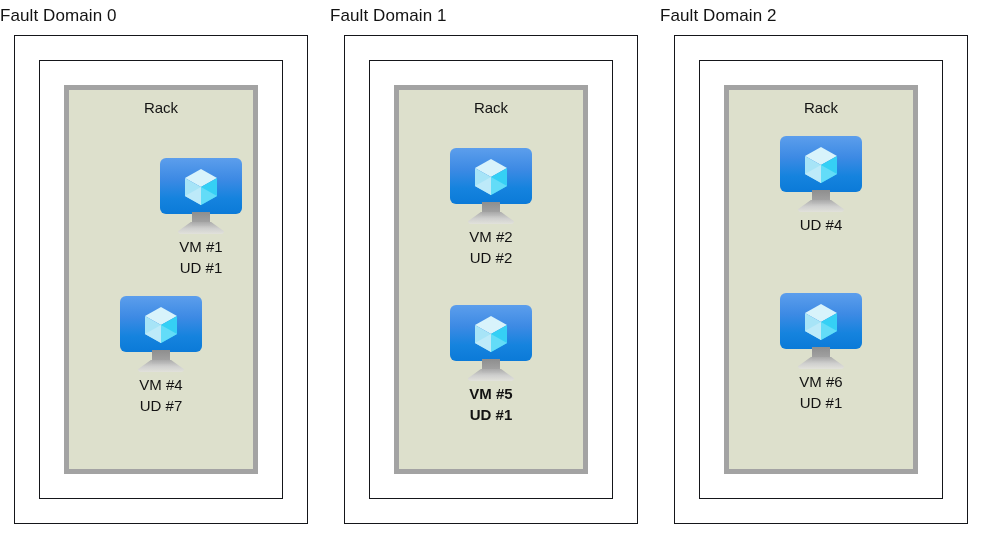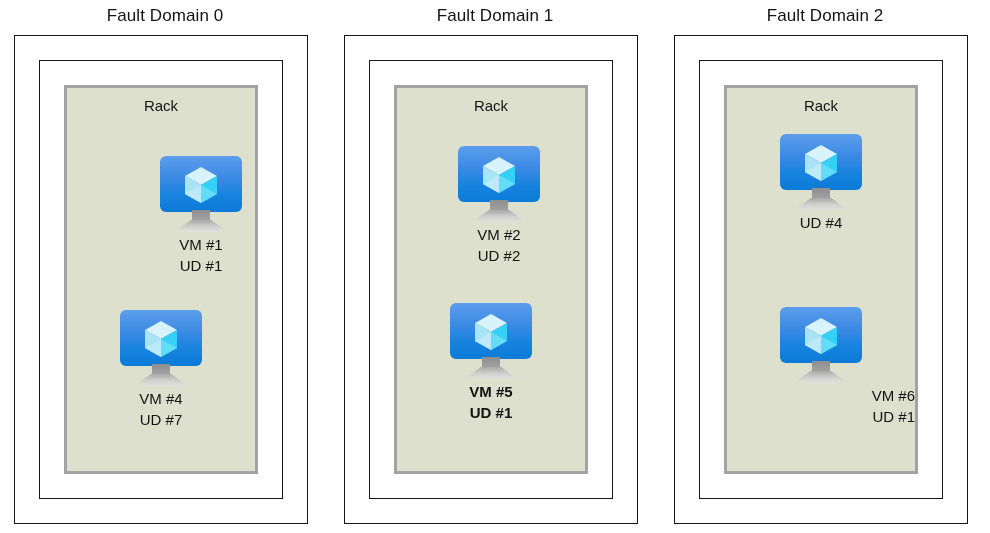--- a/index.html
+++ b/index.html
@@ -11,21 +11,21 @@
     overflow:hidden;
     position:relative;
   }
   .canvas{position:relative;width:990px;height:533px;}
 
   
   .fd-group{position:absolute;top:0;height:533px;}
 
   .fd-title{
     position:absolute;top:5px;left:0;width:100%;
-    text-align:center;
+    text-align:left;
     font-size:17px;
     line-height:22px;
     letter-spacing:.1px;
     color:#131313;
     white-space:nowrap;
   }
 
   
   .box-outer{
     position:absolute;
@@ -42,21 +42,21 @@
     right:24px;bottom:24px;
     border:1.4px solid #15161a;
     background:#ffffff;
     box-sizing:border-box;
   }
   
   .rack{
     position:absolute;
     left:24px;top:24px;
     right:24px;bottom:24px;
-    border:3px solid #a3a3a3;
+    border:5px solid #a3a3a3;
     background:#dde0cc;
     box-sizing:border-box;
   }
   .rack-label{
     position:absolute;top:8px;left:0;width:100%;
     text-align:center;
     font-size:15px;line-height:20px;
     color:#131313;
   }
 
@@ -133,21 +133,21 @@
                   <polygon points="18,19 34,28 18,37" fill="#63dcf8"></polygon>
                 </svg>
               </div>
               <div class="stand-neck"></div>
               <div class="stand-base"></div>
             </div>
             <div class="vm-label">VM #1</div>
             <div class="vm-label">UD #1</div>
           </div>
 
-          <div class="vm" style="top:222px;">
+          <div class="vm" style="top:206px;">
             <div class="vm-icon">
               <div class="monitor"></div>
               <div class="cube">
                 <svg width="36" height="38" viewBox="0 0 36 38">
                   <polygon points="18,1 34,10 18,19 2,10" fill="#d8f3fb"></polygon>
                   <polygon points="2,10 18,19 18,37 2,28" fill="#a7e4f7"></polygon>
                   <polygon points="34,10 18,19 18,37 34,28" fill="#35d0f5"></polygon>
                   <polygon points="18,19 2,28 18,37" fill="#bdeaf9"></polygon>
                   <polygon points="18,19 34,28 18,37" fill="#63dcf8"></polygon>
                 </svg>
@@ -164,21 +164,21 @@
     </div>
   </div>
 
   <div class="fd-group" style="left:330px;width:330px;">
     <div class="fd-title">Fault Domain 1</div>
     <div class="box-outer">
       <div class="box-middle">
         <div class="rack">
           <div class="rack-label">Rack</div>
 
-          <div class="vm" style="top:58px;padding-left:8px;">
+          <div class="vm" style="top:58px;">
             <div class="vm-icon">
               <div class="monitor"></div>
               <div class="cube">
                 <svg width="36" height="38" viewBox="0 0 36 38">
                   <polygon points="18,1 34,10 18,19 2,10" fill="#d8f3fb"></polygon>
                   <polygon points="2,10 18,19 18,37 2,28" fill="#a7e4f7"></polygon>
                   <polygon points="34,10 18,19 18,37 34,28" fill="#35d0f5"></polygon>
                   <polygon points="18,19 2,28 18,37" fill="#bdeaf9"></polygon>
                   <polygon points="18,19 34,28 18,37" fill="#63dcf8"></polygon>
                 </svg>
@@ -232,21 +232,21 @@
                   <polygon points="18,19 2,28 18,37" fill="#bdeaf9"></polygon>
                   <polygon points="18,19 34,28 18,37" fill="#63dcf8"></polygon>
                 </svg>
               </div>
               <div class="stand-neck"></div>
               <div class="stand-base"></div>
             </div>
             <div class="vm-label">UD #4</div>
           </div>
 
-          <div class="vm" style="top:219px;text-align:right;">
+          <div class="vm" style="top:203px;">
             <div class="vm-icon">
               <div class="monitor"></div>
               <div class="cube">
                 <svg width="36" height="38" viewBox="0 0 36 38">
                   <polygon points="18,1 34,10 18,19 2,10" fill="#d8f3fb"></polygon>
                   <polygon points="2,10 18,19 18,37 2,28" fill="#a7e4f7"></polygon>
                   <polygon points="34,10 18,19 18,37 34,28" fill="#35d0f5"></polygon>
                   <polygon points="18,19 2,28 18,37" fill="#bdeaf9"></polygon>
                   <polygon points="18,19 34,28 18,37" fill="#63dcf8"></polygon>
                 </svg>

